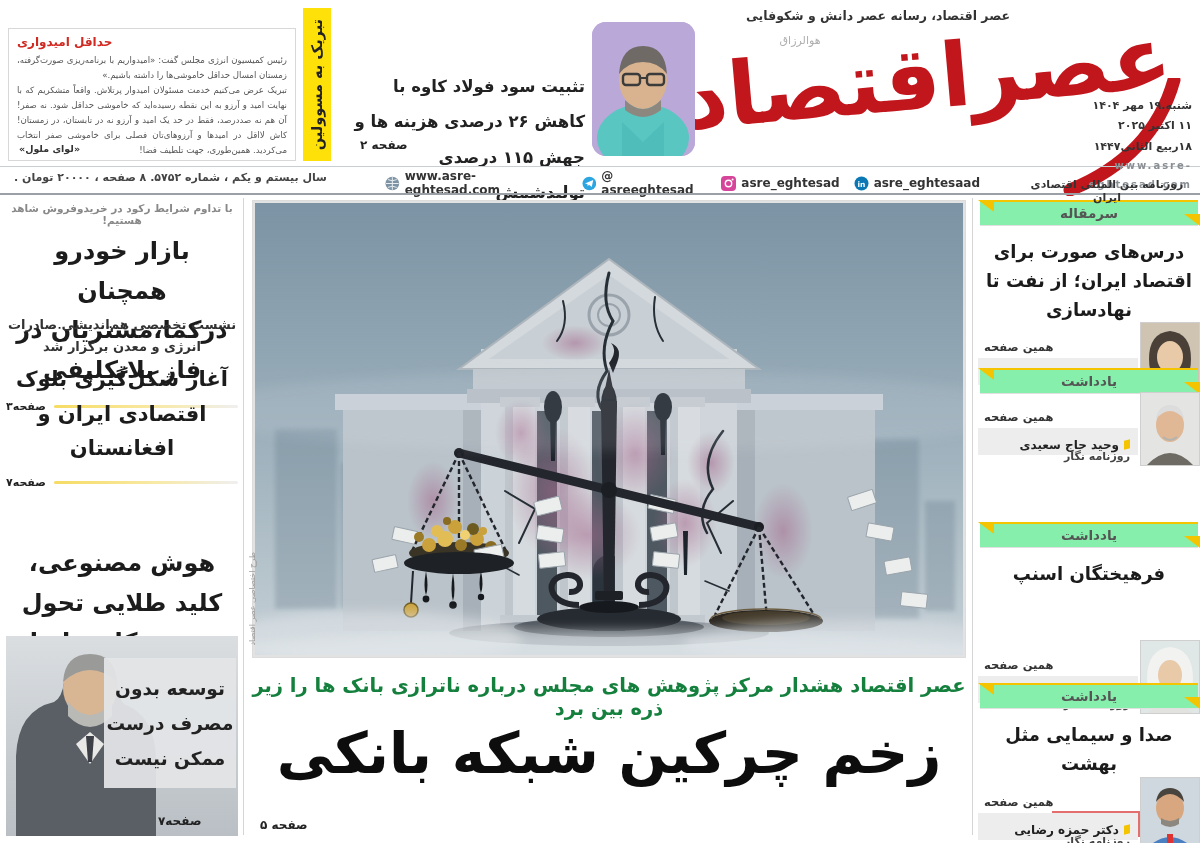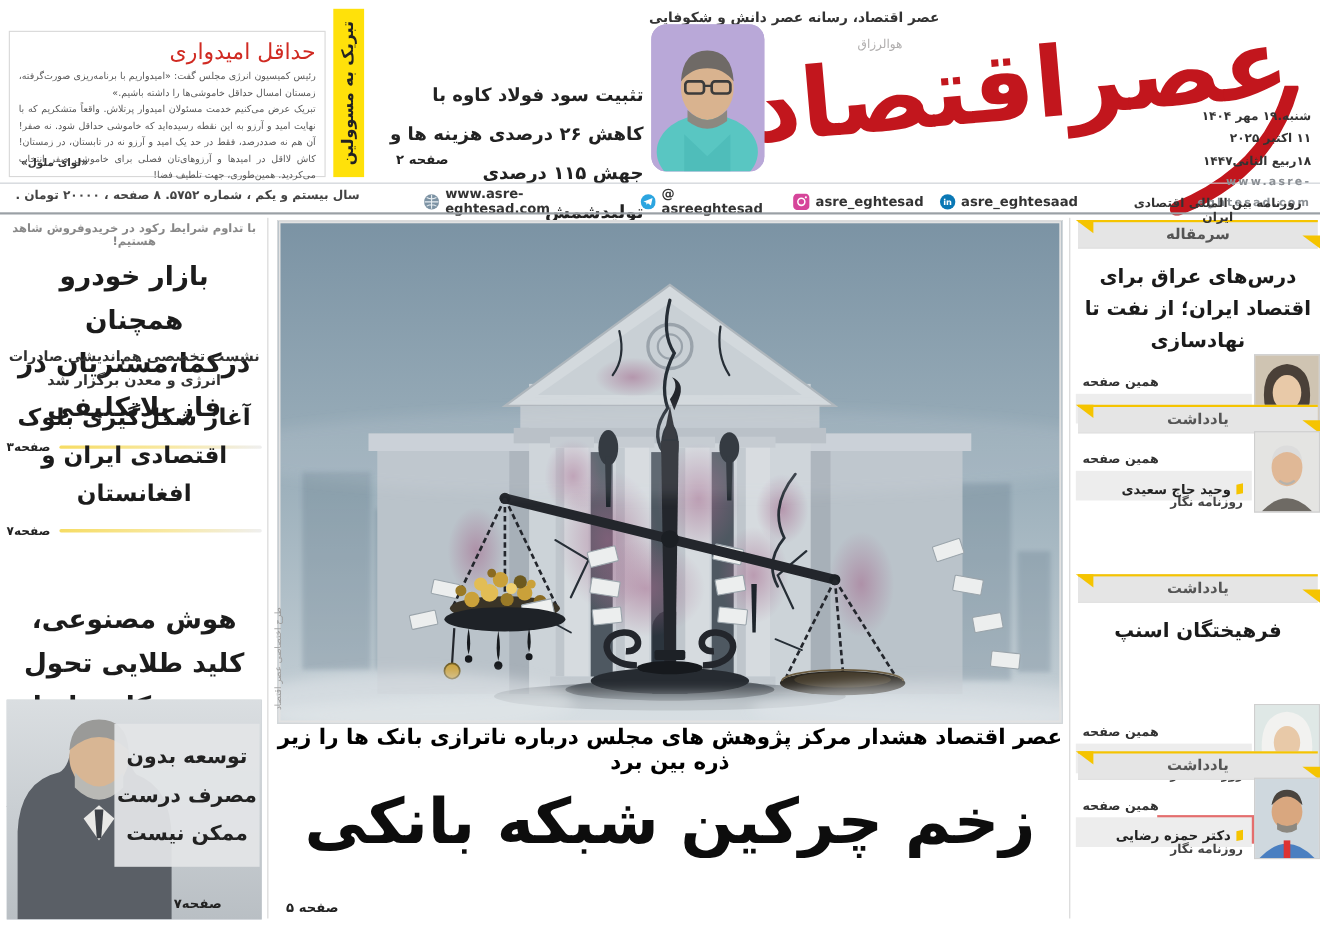--- a/index.html
+++ b/index.html
@@ -1,36 +1,36 @@
 <!DOCTYPE html>
 <html lang="fa" dir="rtl"><head>
 <meta charset="utf-8">
 <style>
   html,body{margin:0;padding:0;background:#ffffff;}
   .page{position:relative;width:1200px;height:843px;background:#fff;overflow:hidden;
         font-family:"DejaVu Sans","Liberation Sans",sans-serif;color:#222;direction:rtl;}
   
-  .tagline{position:absolute;right:190px;top:8px;width:420px;text-align:left;
+  .tagline{position:absolute;right:190px;top:8px;width:420px;text-align:right;
            font-size:12.5px;font-weight:bold;color:#333;}
   .motto{position:absolute;right:190px;top:34px;width:420px;text-align:center;
          font-size:11px;color:#b0aeae;}
   .logo-script{position:absolute;right:28px;top:6px;width:440px;text-align:center;
                font-size:88px;font-weight:bold;color:#c2161d;transform:rotate(-5deg);
                line-height:1.6;letter-spacing:-2px;white-space:nowrap;}
   .logo-tail{position:absolute;right:18px;top:78px;}
   .dates{position:absolute;left:auto;right:8px;top:96px;width:150px;text-align:right;
          font-size:11px;font-weight:bold;color:#333;line-height:1.85;z-index:5;}
   .dates .web{direction:ltr;font-weight:bold;color:#8a8f94;letter-spacing:2px;font-size:10px;}
   .subtitle{position:absolute;right:8px;top:178px;width:170px;font-size:11px;font-weight:bold;color:#333;text-align:center;z-index:5;}
   .ribbon{position:absolute;left:303px;top:8px;width:28px;height:153px;background:#ffe10a;
           display:flex;align-items:center;justify-content:center;}
   .ribbon span{writing-mode:vertical-rl;transform:rotate(180deg);font-size:14.5px;font-weight:bold;color:#222;}
   .colbox{position:absolute;left:8px;top:28px;width:288px;height:133px;border:1px solid #d8d8d8;
           background:#fff;padding:4px 8px;box-sizing:border-box;}
-  .colbox .t{color:#d02a22;font-weight:normal;font-size:20px;text-align:right;margin:2px 0 4px;}
+  .colbox .t{color:#d02a22;font-weight:bold;font-size:12px;text-align:left;margin:2px 0 4px;}
   .colbox .b{font-size:8.6px;color:#555;line-height:1.75;text-align:justify;}
   .colbox .sig{position:absolute;left:10px;bottom:6px;font-size:9.5px;font-weight:bold;color:#333;}
   .steel-head{position:absolute;left:345px;top:30px;width:240px;text-align:right;direction:rtl;
               font-size:16.5px;font-weight:bold;color:#222;line-height:2.15;margin-top:39px;}
   .steel-page{position:absolute;left:360px;top:138px;font-size:12px;font-weight:bold;color:#222;}
   .steel-photo{position:absolute;left:592px;top:22px;width:103px;height:134px;border-radius:14px;
                overflow:hidden;background:#b9a8d8;}
   .hrule1{position:absolute;left:0;top:166px;width:100%;height:1px;background:#c9ced3;}
   .hrule2{position:absolute;left:0;top:193px;width:100%;height:2px;background:#9aa0a5;}
   .issue{position:absolute;left:14px;top:171px;font-size:11px;font-weight:bold;color:#444;direction:rtl;}
@@ -53,27 +53,27 @@
   .feature{position:absolute;left:0;top:440px;width:232px;height:200px;overflow:hidden;background:#c6ccd1;}
   .feature .txtbox{position:absolute;left:98px;top:22px;width:132px;height:130px;background:rgba(226,228,231,.94);
                    display:flex;flex-direction:column;justify-content:center;gap:14px;text-align:center;}
   .feature .txtbox div{font-size:18.5px;font-weight:bold;color:#222;}
   .feature .fpage{position:absolute;left:152px;bottom:8px;font-size:12px;font-weight:bold;color:#222;}
   
   .center-card{position:absolute;left:250px;top:200px;width:718px;height:636px;}
   .illus{width:712px;height:456px;border:1px solid #dcdcdc;background:#9db0bc;margin:0 auto;display:block;}
   .credit{position:absolute;left:-2px;bottom:190px;writing-mode:vertical-rl;transform:rotate(180deg);
           font-size:8px;color:#9b9b9b;letter-spacing:1px;}
-  .main-kicker{text-align:center;font-size:19.5px;font-weight:bold;color:#000000;}
-  .main-head{margin-top:10px;text-align:center;font-size:57px;font-weight:bold;color:#0d0d0d;letter-spacing:-1px;}
+  .main-kicker{margin-top:16px;text-align:center;font-size:19.5px;font-weight:bold;color:#15803d;}
+  .main-head{text-align:center;font-size:57px;font-weight:bold;color:#0d0d0d;letter-spacing:-1px;}
   .main-page{position:absolute;left:10px;bottom:4px;font-size:12px;font-weight:bold;color:#222;}
   
   .sidebar{position:absolute;right:0;top:196px;width:222px;height:645px;}
   .sb-item{position:absolute;right:0;left:0;}
-  .sec-head{position:relative;height:23px;background:#e5e5e5;border-top:2px solid #f5c400;
+  .sec-head{position:relative;height:23px;background:#86efac;border-top:2px solid #f5c400;
             border-bottom:1px solid #e0e0e0;text-align:center;font-size:13.5px;font-weight:bold;
             color:#555;line-height:23px;margin:0 2px;}
   .sec-head::before{content:"";position:absolute;left:-2px;top:-2px;border-style:solid;
                     border-width:12px 0 0 16px;border-color:#f5c400 transparent transparent transparent;}
   .sec-head::after{content:"";position:absolute;right:-2px;bottom:-1px;border-style:solid;
                    border-width:0 16px 12px 0;border-color:transparent #f5c400 transparent transparent;}
   .sb-head{margin-top:12px;text-align:center;font-size:18px;font-weight:bold;color:#1b1b1b;
            line-height:1.6;min-height:56px;}
   .author-row{position:relative;height:70px;margin-top:4px;}
   .avatar{position:absolute;right:0;top:-6px;width:58px;height:72px;overflow:hidden;background:#ddd;border:1px solid #cfcfcf;}
@@ -418,21 +418,21 @@
     <div class="credit">طرح اختصاصی عصر اقتصاد</div>
     <div class="main-kicker">عصر اقتصاد هشدار مرکز پژوهش های مجلس درباره ناترازی بانک ها را زیر ذره بین برد</div>
     <div class="main-head">زخم چرکین شبکه بانکی</div>
     <div class="main-page">صفحه ۵</div>
   </div>
 
   <div class="sidebar">
 
     <div class="sb-item" style="top:4px;">
       <div class="sec-head">سرمقاله</div>
-      <div class="sb-head">درس‌های عراق برای اقتصاد ایران؛ از نفت تا نهادسازی</div>
+      <div class="sb-head">درس‌های صورت برای اقتصاد ایران؛ از نفت تا نهادسازی</div>
       <div class="author-row">
         <div class="avatar">
           <svg width="58" height="72" viewBox="0 0 58 72">
               <rect width="58" height="72" fill="#cfc4b2"></rect>
               <path d="M29,8 Q50,10 50,36 Q50,62 29,70 Q8,62 8,36 Q8,10 29,8" fill="#4a4038"></path>
               <ellipse cx="29" cy="34" rx="13" ry="16" fill="#e8c9a8"></ellipse>
               <path d="M8,72 Q29,52 50,72 Z" fill="#3a332c"></path>
             </svg>
         </div>
         <div class="samepage">همین صفحه</div>
@@ -472,20 +472,21 @@
             </svg>
         </div>
         <div class="samepage">همین صفحه</div>
         <div class="astrip"><span class="aname">راضیه حسینی</span></div>
         <div class="arole">روزنامه نگار</div>
       </div>
     </div>
 
     <div class="sb-item" style="top:487px;">
       <div class="sec-head">یادداشت</div>
+      <div class="sb-head">صدا و سیمایی مثل بهشت</div>
       <div class="author-row">
         <div class="red-accent"></div>
         <div class="avatar">
           <svg width="58" height="72" viewBox="0 0 58 72">
               <rect width="58" height="72" fill="#cfd8de"></rect>
               <ellipse cx="29" cy="30" rx="14" ry="16" fill="#d9a77f"></ellipse>
               <path d="M15,24 Q17,10 29,10 Q41,10 43,24 Q36,16 29,16 Q22,16 15,24" fill="#4a443e"></path>
               <path d="M20,40 Q29,46 38,40 L38,46 Q29,52 20,46 Z" fill="#8c8880"></path>
               <path d="M4,72 Q29,46 54,72 Z" fill="#4a7fc1"></path>
               <rect x="26" y="56" width="6" height="16" fill="#d33"></rect>

